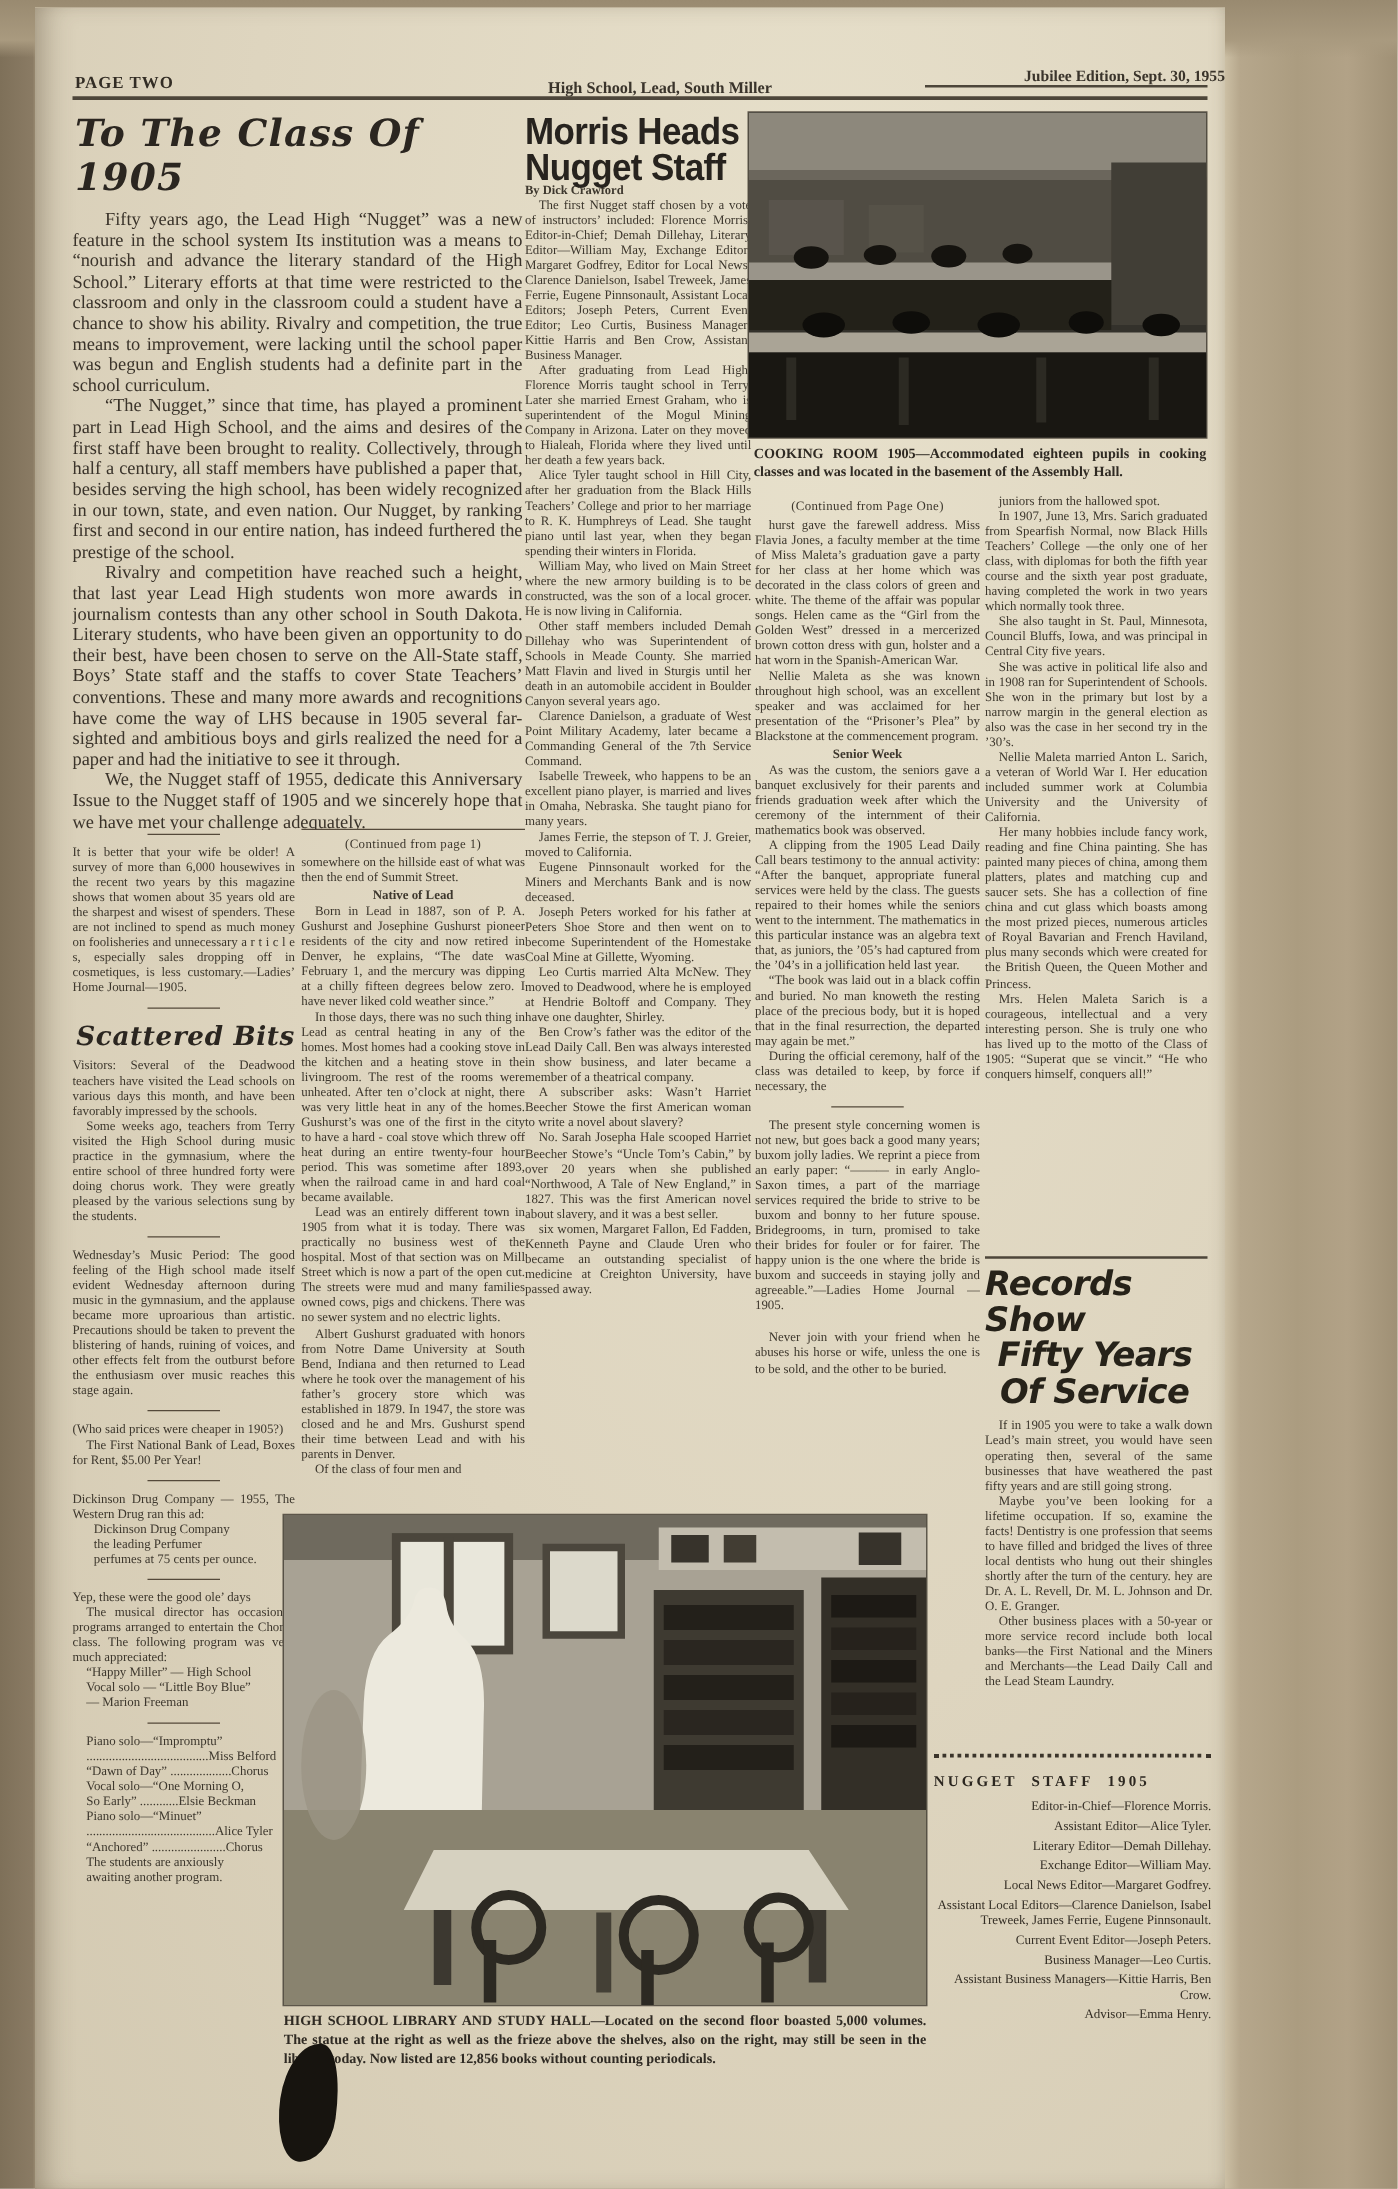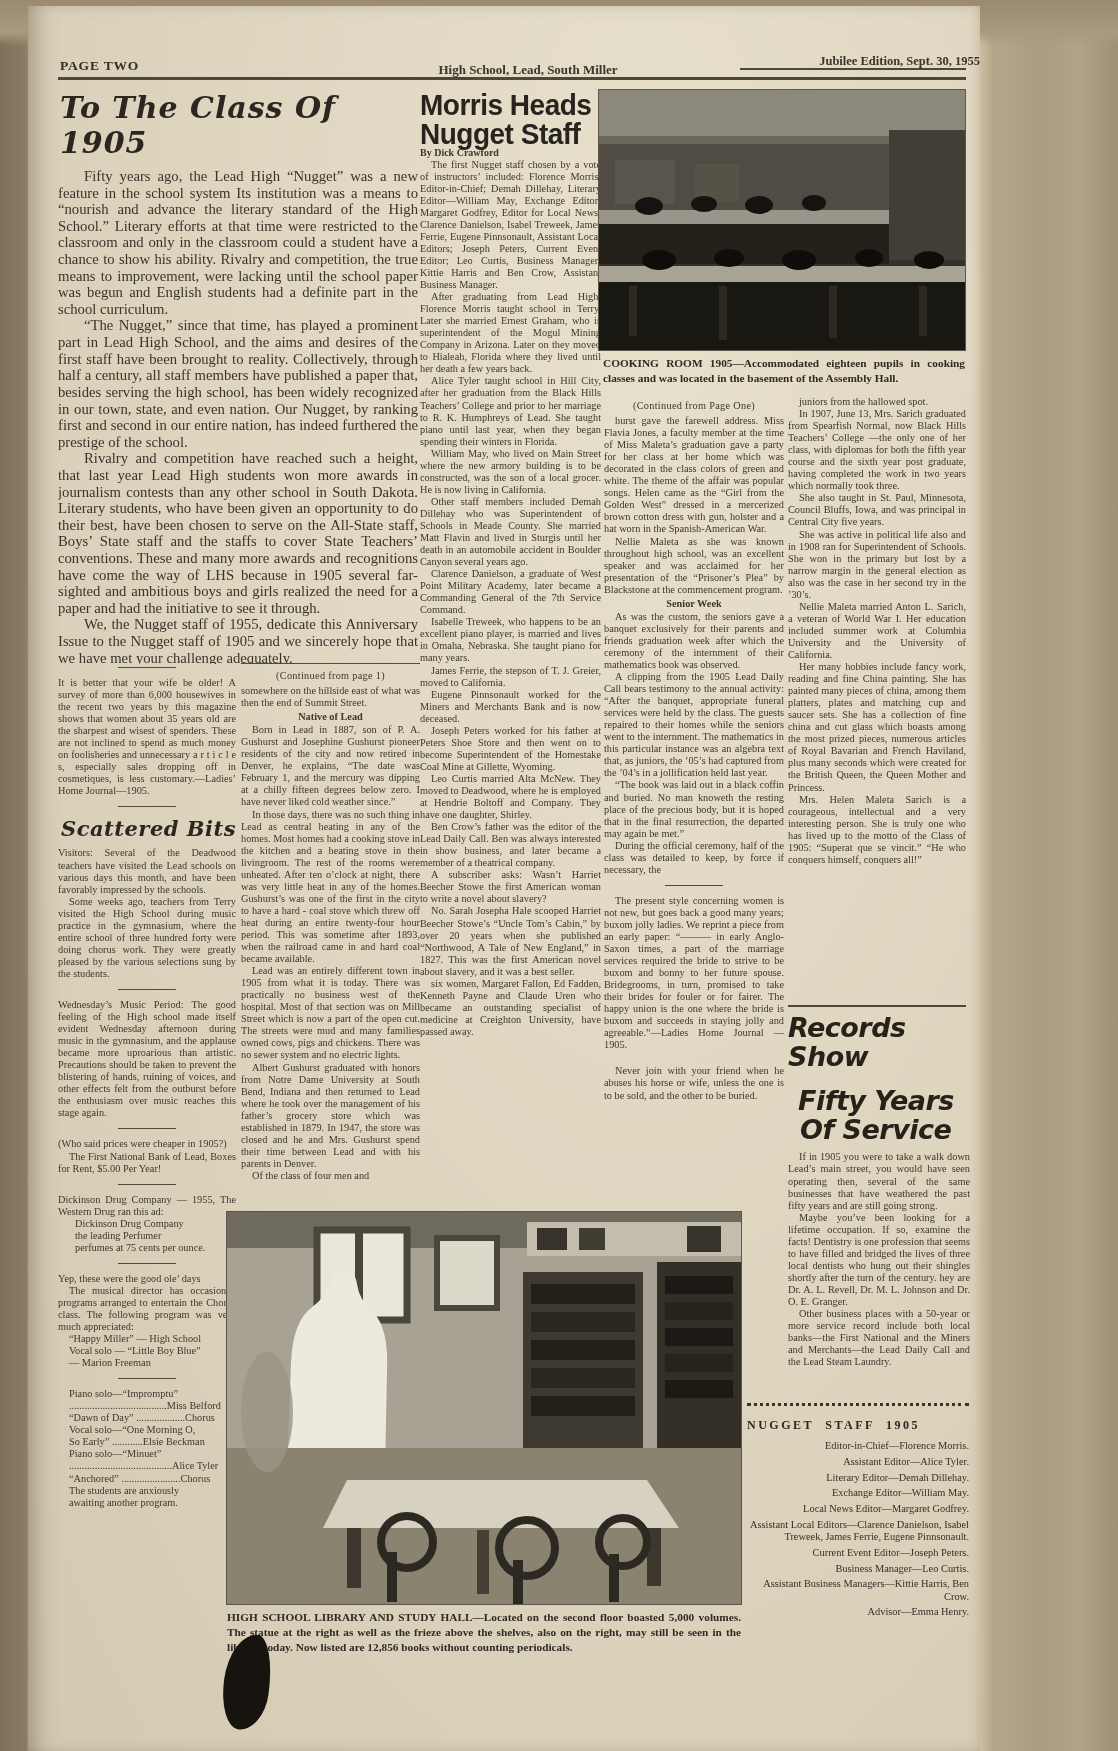--- a/index.html
+++ b/index.html
@@ -48,21 +48,21 @@
   .photo{position:absolute;background:#2f2d28;box-shadow:0 0 0 1px #5d564a;}
   .photo svg{display:block;}
 
   .cap{position:absolute;font-weight:bold;font-size:11.3px;line-height:1.34;text-align:justify;color:#2f2a23;}
 
   
   .recrule{position:absolute;left:760px;top:999px;width:178px;height:2px;background:#4d463a;}
   .records{position:absolute;left:760px;top:1008px;width:182px;height:382px;overflow:hidden;color:#3d372d;}
   .rec-title{margin:0 0 7px;}
   .rec-title span{display:block;font:italic 700 27px "DejaVu Sans",sans-serif;line-height:1.06;color:#262219;letter-spacing:-.5px;}
-  .rec-title span:nth-child(2){padding-left:10px;margin-top:16px;}
+  .rec-title span:nth-child(2){padding-left:10px;}
   .rec-title span:nth-child(3){padding-left:12px;}
   .records p{margin:0;font-size:10.3px;line-height:1.17;text-align:justify;text-indent:11px;}
 
   .dotrule{position:absolute;left:719px;top:1397px;width:222px;border-top:3px dotted #3b342a;}
   .staffbox{position:absolute;left:719px;top:1408px;width:222px;height:340px;overflow:hidden;color:#352f26;}
   .staffbox h3{margin:4px 0 7px;text-align:left;font-size:12px;letter-spacing:2.5px;word-spacing:6px;color:#2c2username;color:#2c2720;}
   .staff-entry{font-size:10.4px;line-height:1.18;padding-left:14px;text-indent:-14px;margin-bottom:3.5px;text-align:right;}
 
   
   .colA1{left:30px;top:652px;width:178px;height:1092px;}

